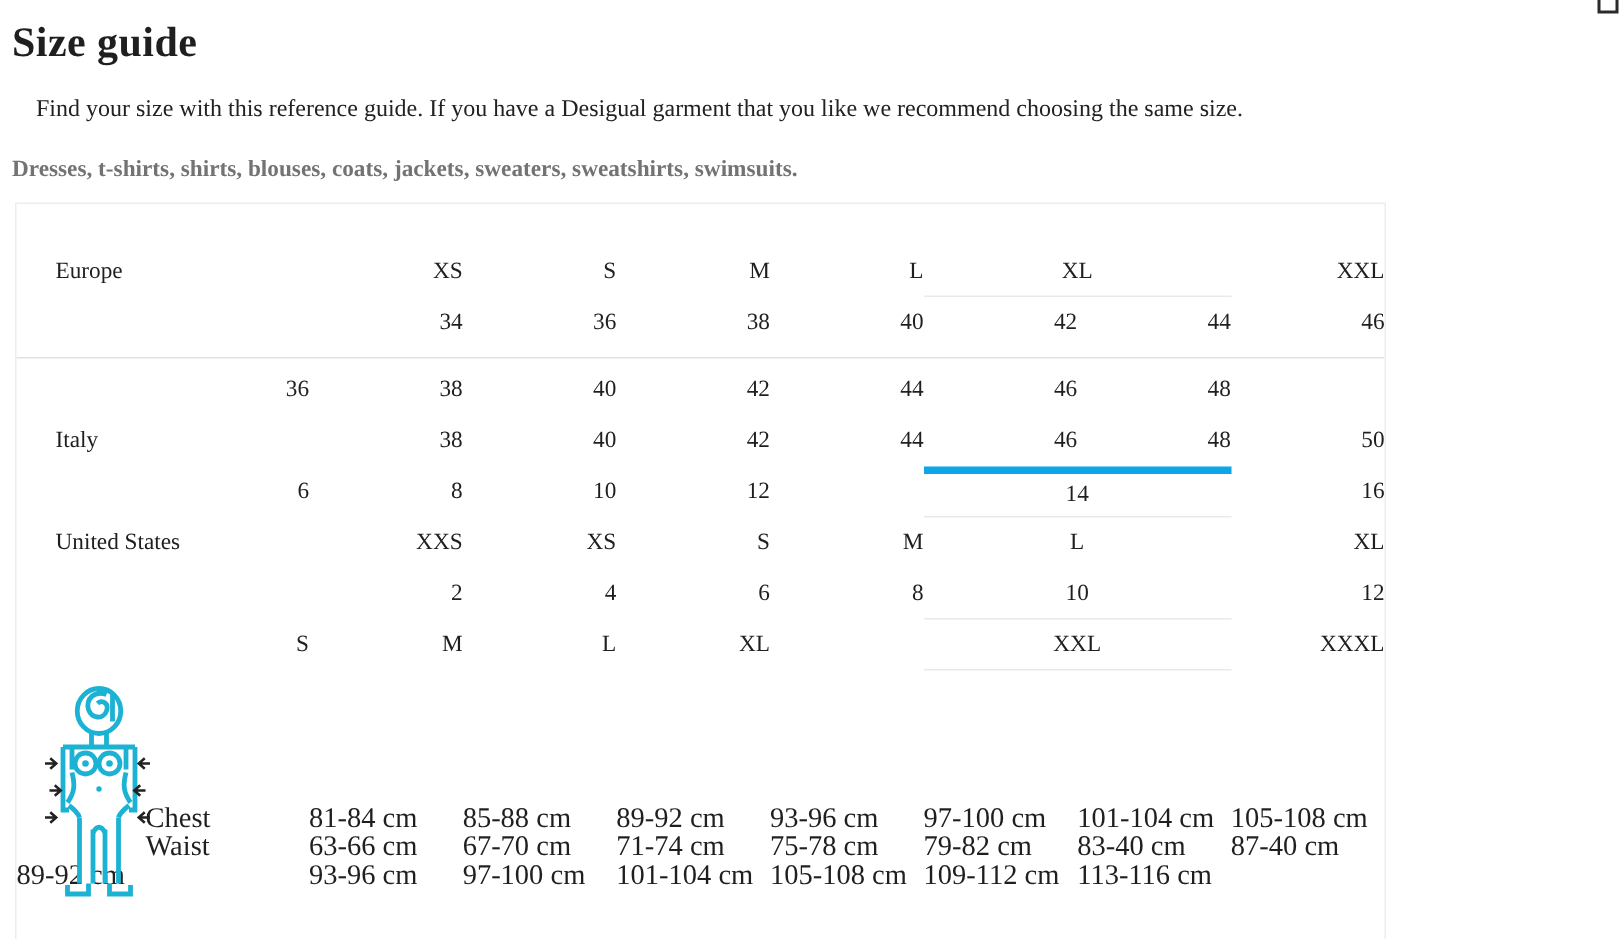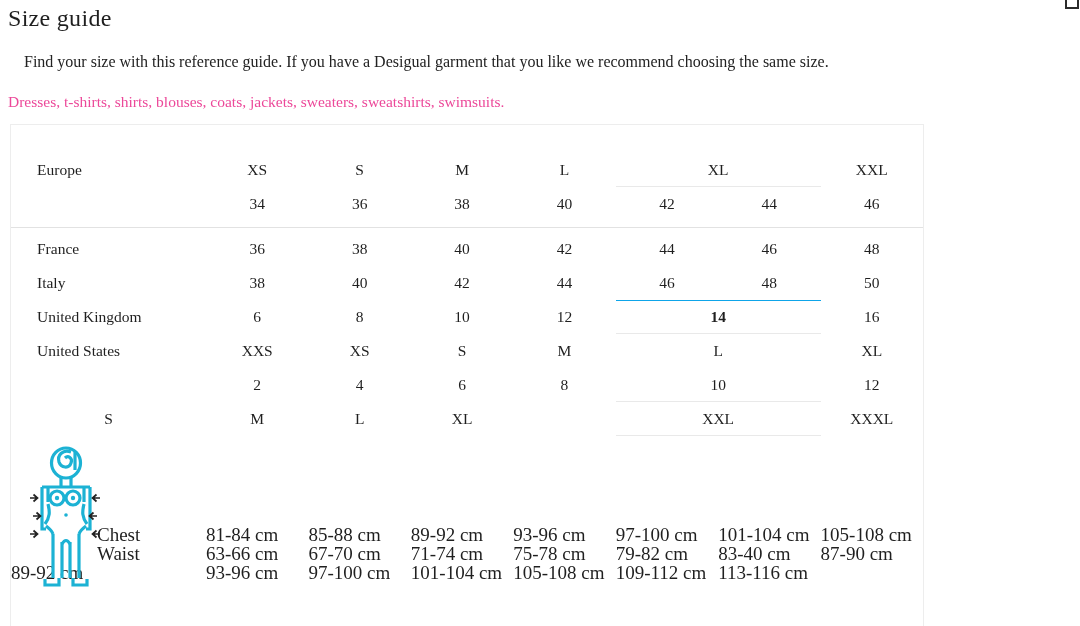--- a/index.html
+++ b/index.html
@@ -17,57 +17,58 @@
   .close-btn {
     position: absolute; top: -6px; right: 1px;
     width: 14px; height: 15px;
     border: 2.5px solid #2b2b2b;
     background: #fff;
     padding: 0; cursor: pointer;
   }
 
   .page-header { padding-left: 8px; }
   .title {
-    margin: 0; padding-top: 2px;
-    font-size: 24px; line-height: 32px;
-    font-weight: 400; letter-spacing: 0.3px;
+    margin: 0; padding-top: 13px;
+    font-size: 28px; line-height: 32px;
+    font-weight: 700; letter-spacing: 0.3px;
   }
   .subtitle {
     margin: 16px; margin-top: 18px;
     font-size: 16px; line-height: 20px; color: #222;
   }
   .categories {
     margin: 0; margin-top: 20px;
     font-size: 15.5px; line-height: 19px;
-    color: #ec4899;
+    color: #737373;
+    font-weight: bold;
   }
 
   .guide-box {
     position: relative;
     margin: 13px 0 0 10px;
     width: 914px;
     border: 1px solid #ededed;
     padding: 28px 0 47px 0;
   }
 
   .trow {
     display: grid;
     grid-template-columns: 195px repeat(7, 1fr);
     align-items: center;
     height: 34px;
     font-size: 15.5px;
   }
   .trow .lbl { padding-left: 26px; }
-  .trow .c { text-align: center; } .col8 { grid-column: 8; }
+  .trow .c { text-align: right; } .col8 { grid-column: 8; }
   .merged {
     grid-column: 6 / span 2;
     align-self: stretch;
     display: flex; align-items: center; justify-content: center;
   }
-  .merged.bt { border-top: 1px solid #0ea5e9; font-weight: bold; }
+  .merged.bt { border-top: 5px solid #0ea5e9; }
   .merged.bb { border-bottom: 1px solid #e9e9e9; }
 
   .sep { border-top: 1px solid #e2e2e2; margin: 6px 0 4px 0; height: 0; }
 
   .spacer { height: 88px; }
 
   .mrow {
     display: grid;
     grid-template-columns: 195px repeat(7, 1fr);
     align-items: center;
@@ -109,21 +110,20 @@
     <div class="c">38</div>
     <div class="c">40</div>
     <div class="c">42</div>
     <div class="c">44</div>
     <div class="c">46</div>
   </div>
 
   <div class="sep"></div>
 
   <div class="trow">
-    <div class="lbl">France</div>
     <div class="c">36</div>
     <div class="c">38</div>
     <div class="c">40</div>
     <div class="c">42</div>
     <div class="c">44</div>
     <div class="c">46</div>
     <div class="c">48</div>
   </div>
 
   <div class="trow">
@@ -131,21 +131,20 @@
     <div class="c">38</div>
     <div class="c">40</div>
     <div class="c">42</div>
     <div class="c">44</div>
     <div class="c">46</div>
     <div class="c">48</div>
     <div class="c">50</div>
   </div>
 
   <div class="trow">
-    <div class="lbl">United Kingdom</div>
     <div class="c">6</div>
     <div class="c">8</div>
     <div class="c">10</div>
     <div class="c">12</div>
     <div class="merged bt bb">14</div>
     <div class="c col8">16</div>
   </div>
 
   <div class="trow">
     <div class="lbl">United States</div>
@@ -190,21 +189,21 @@
   </div>
 
   <div class="mrow">
     <div class="lbl">Waist</div>
     <div class="c">63-66 cm</div>
     <div class="c">67-70 cm</div>
     <div class="c">71-74 cm</div>
     <div class="c">75-78 cm</div>
     <div class="c">79-82 cm</div>
     <div class="c">83-40 cm</div>
-    <div class="c">87-90 cm</div>
+    <div class="c">87-40 cm</div>
   </div>
 
   <div class="mrow">
     <div class="c">89-92 cm</div>
     <div class="c">93-96 cm</div>
     <div class="c">97-100 cm</div>
     <div class="c">101-104 cm</div>
     <div class="c">105-108 cm</div>
     <div class="c">109-112 cm</div>
     <div class="c">113-116 cm</div>

